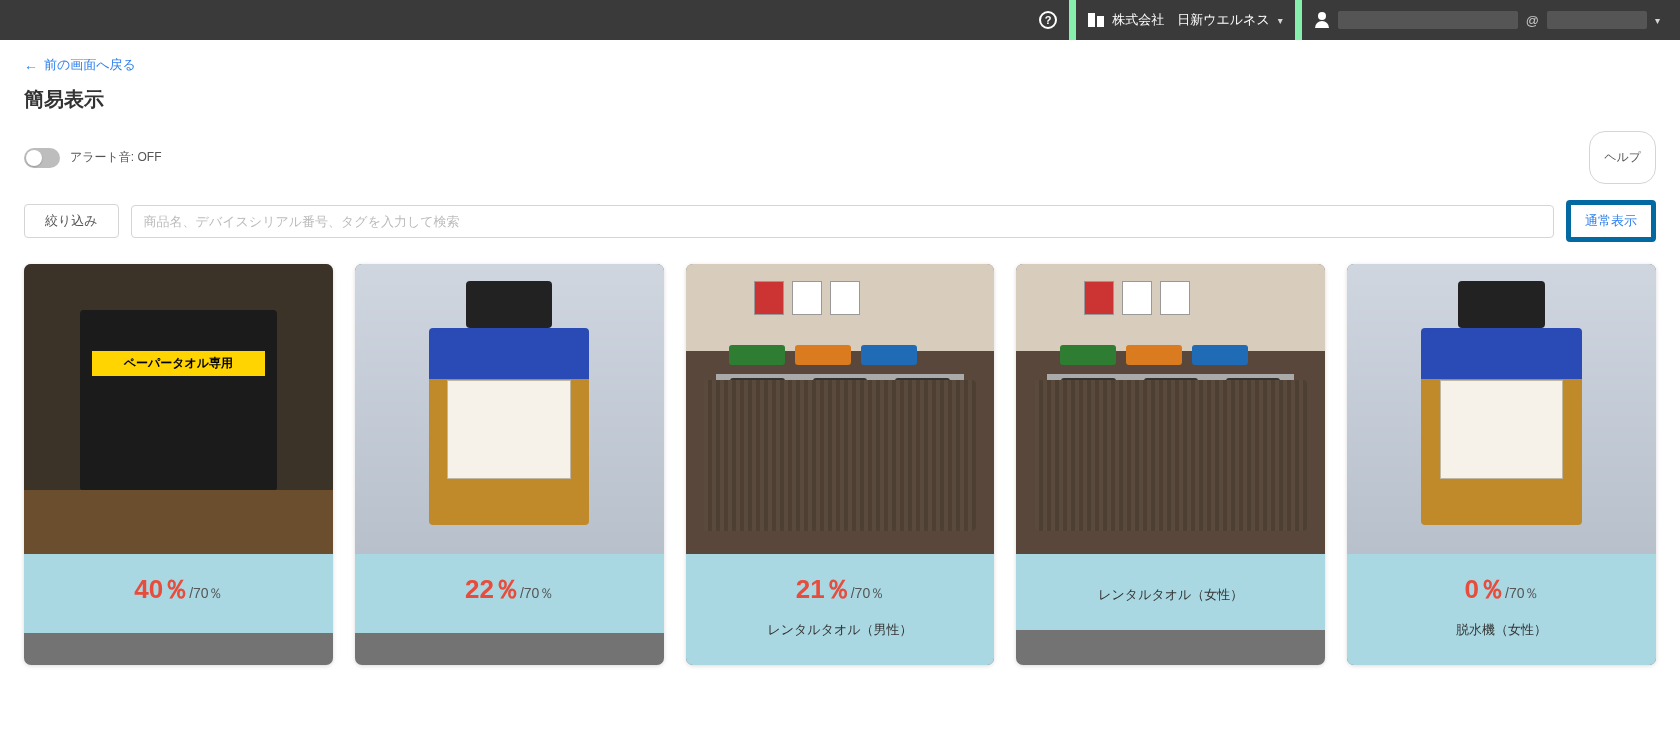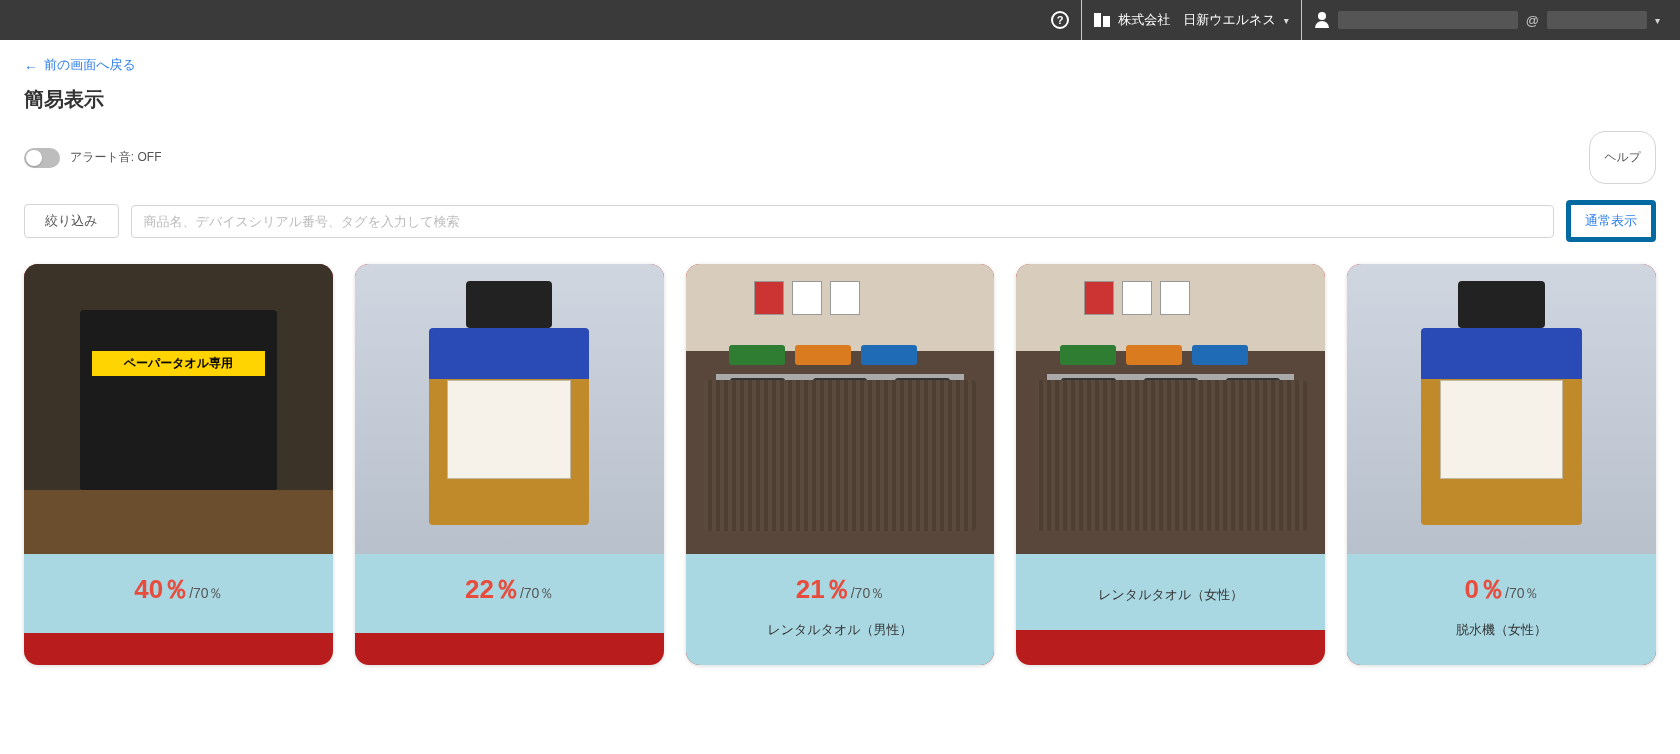--- a/index.html
+++ b/index.html
@@ -1,20 +1,20 @@
 <!DOCTYPE html>
 <html><head>
 <meta charset="utf-8">
 <style>
 * { box-sizing: border-box; margin: 0; padding: 0; }
 body { font-family: -apple-system, BlinkMacSystemFont, "Segoe UI", "Hiragino Sans", Meiryo, sans-serif; background: #fff; color: #333; }
 
 
 .topbar { height: 40px; background: #3a3a3a; display: flex; align-items: center; justify-content: flex-end; padding: 0 8px; color: #fff; font-size: 13px; }
-.topbar .seg { display: flex; align-items: center; height: 100%; padding: 0 12px; border-left: 1px solid #86efac; gap: 8px; }
+.topbar .seg { display: flex; align-items: center; height: 100%; padding: 0 12px; border-left: 7px solid #86efac; gap: 8px; }
 .topbar .seg.first { border-left: none; }
 .topbar .org { display: flex; align-items: center; gap: 8px; }
 .topbar .chev { font-size: 10px; opacity: .8; }
 .topbar .mask { background: #555; height: 18px; border-radius: 2px; display: inline-block; }
 .topbar .mask.w1 { width: 180px; }
 .topbar .mask.w2 { width: 100px; }
 .topbar .at { opacity: .7; }
 .icon-help { width: 18px; height: 18px; border: 2px solid #fff; border-radius: 50%; display: inline-flex; align-items: center; justify-content: center; font-size: 11px; font-weight: bold; }
 .icon-building { width: 16px; height: 14px; display: inline-block; position: relative; }
 .icon-building::before { content: ""; position: absolute; inset: 0; background: linear-gradient(#fff,#fff) 0 0/7px 14px no-repeat, linear-gradient(#fff,#fff) 9px 3px/7px 11px no-repeat; }
@@ -36,21 +36,21 @@
 .help-btn { border: 1px solid #d5d5d5; background: #fff; border-radius: 16px; padding: 17px 14px; font-size: 12px; color: #555; cursor: pointer; }
 
 .row-filter { display: flex; align-items: center; gap: 12px; margin-top: 16px; }
 .filter-btn { border: 1px solid #d5d5d5; background: #fff; border-radius: 4px; padding: 7px 20px; font-size: 13px; color: #555; cursor: pointer; }
 .search { flex: 1; border: 1px solid #d5d5d5; border-radius: 4px; padding: 8px 12px; font-size: 13px; }
 .search::placeholder { color: #bbb; }
 .normal-btn { border: 5px solid #0369a1; color: #2f80ed; background: #fff; border-radius: 4px; padding: 7px 14px; font-size: 13px; cursor: pointer; }
 
 
 .grid { display: grid; grid-template-columns: repeat(5, 1fr); gap: 22px; margin-top: 22px; }
-.card { border-radius: 14px; overflow: hidden; box-shadow: 0 1px 4px rgba(0,0,0,.15); background: #b91c1c; cursor: pointer; }
+.card { border-radius: 7px; overflow: hidden; box-shadow: 0 1px 4px rgba(0,0,0,.15); background: #737373; cursor: pointer; }
 .thumb { width: 100%; height: 290px; display: block; position: relative; background: #888; }
 .card-foot { background: #a9d8e3; padding: 18px 10px 26px; text-align: center; }
 .pct { font-size: 26px; font-weight: 600; color: #e74c3c; }
 .sub { font-size: 14px; color: #555; }
 .label { font-size: 13px; color: #333; margin-top: 14px; }
 
 
 .thumb.bin-gym { background: linear-gradient(#3b3228 78%, #6b4e2e 78%); }
 .thumb.bin-gym::before { content: ""; position: absolute; left: 18%; top: 16%; width: 64%; height: 62%; background: #1b1b1b; border-radius: 4px 4px 2px 2px; }
 .thumb.bin-gym::after { content: "ペーパータオル専用"; position: absolute; left: 22%; top: 30%; width: 56%; background: #ffd400; color: #000; font-size: 12px; font-weight: 600; text-align: center; padding: 4px 0; }

